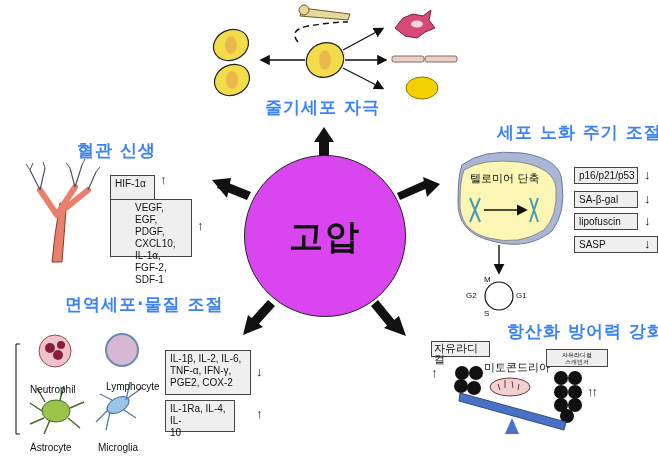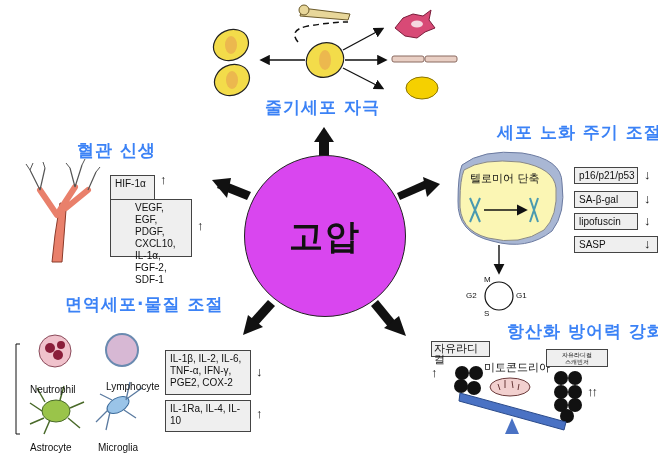--- a/index.html
+++ b/index.html
@@ -148,21 +148,21 @@
 <div class="lbl" style="left:106px;top:372px;margin-top:9px;">Lymphocyte</div>
 <div class="lbl" style="left:30px;top:442px;">Astrocyte</div>
 <div class="lbl" style="left:98px;top:442px;">Microglia</div>
 
 <div class="box" style="left:165px;top:350px;width:86px;height:45px;">
   <div>IL-1β, IL-2, IL-6,</div>
   <div>TNF-α, IFN-γ,</div>
   <div>PGE2, COX-2</div>
 </div>
 <div class="arrowtxt" style="left:256px;top:364px;">↓</div>
-<div class="box" style="left:165px;top:400px;width:86px;height:32px;">
+<div class="box" style="left:165px;top:400px;width:70px;height:32px;">
   <div>IL-1Ra, IL-4, IL-</div>
   <div>10</div>
 </div>
 <div class="arrowtxt" style="left:256px;top:406px;">↑</div>
 
 <div class="heading" style="left:507px;top:320px;">항산화 방어력 강화</div>
 <div class="box" style="left:431px;top:341px;width:59px;height:16px;font-family:'DejaVu Sans',sans-serif;font-size:11px;line-height:11px;padding:1px 2px;">자유라디컬</div>
 <div class="arrowtxt" style="left:431px;top:365px;">↑</div>
 <div class="lbl" style="left:484px;top:360px;font-family:'DejaVu Sans',sans-serif;font-size:11px;">미토콘드리아</div>
 <div class="box" style="left:546px;top:349px;width:62px;height:18px;font-family:'DejaVu Sans',sans-serif;font-size:6px;line-height:7px;text-align:center;padding:1px;">

